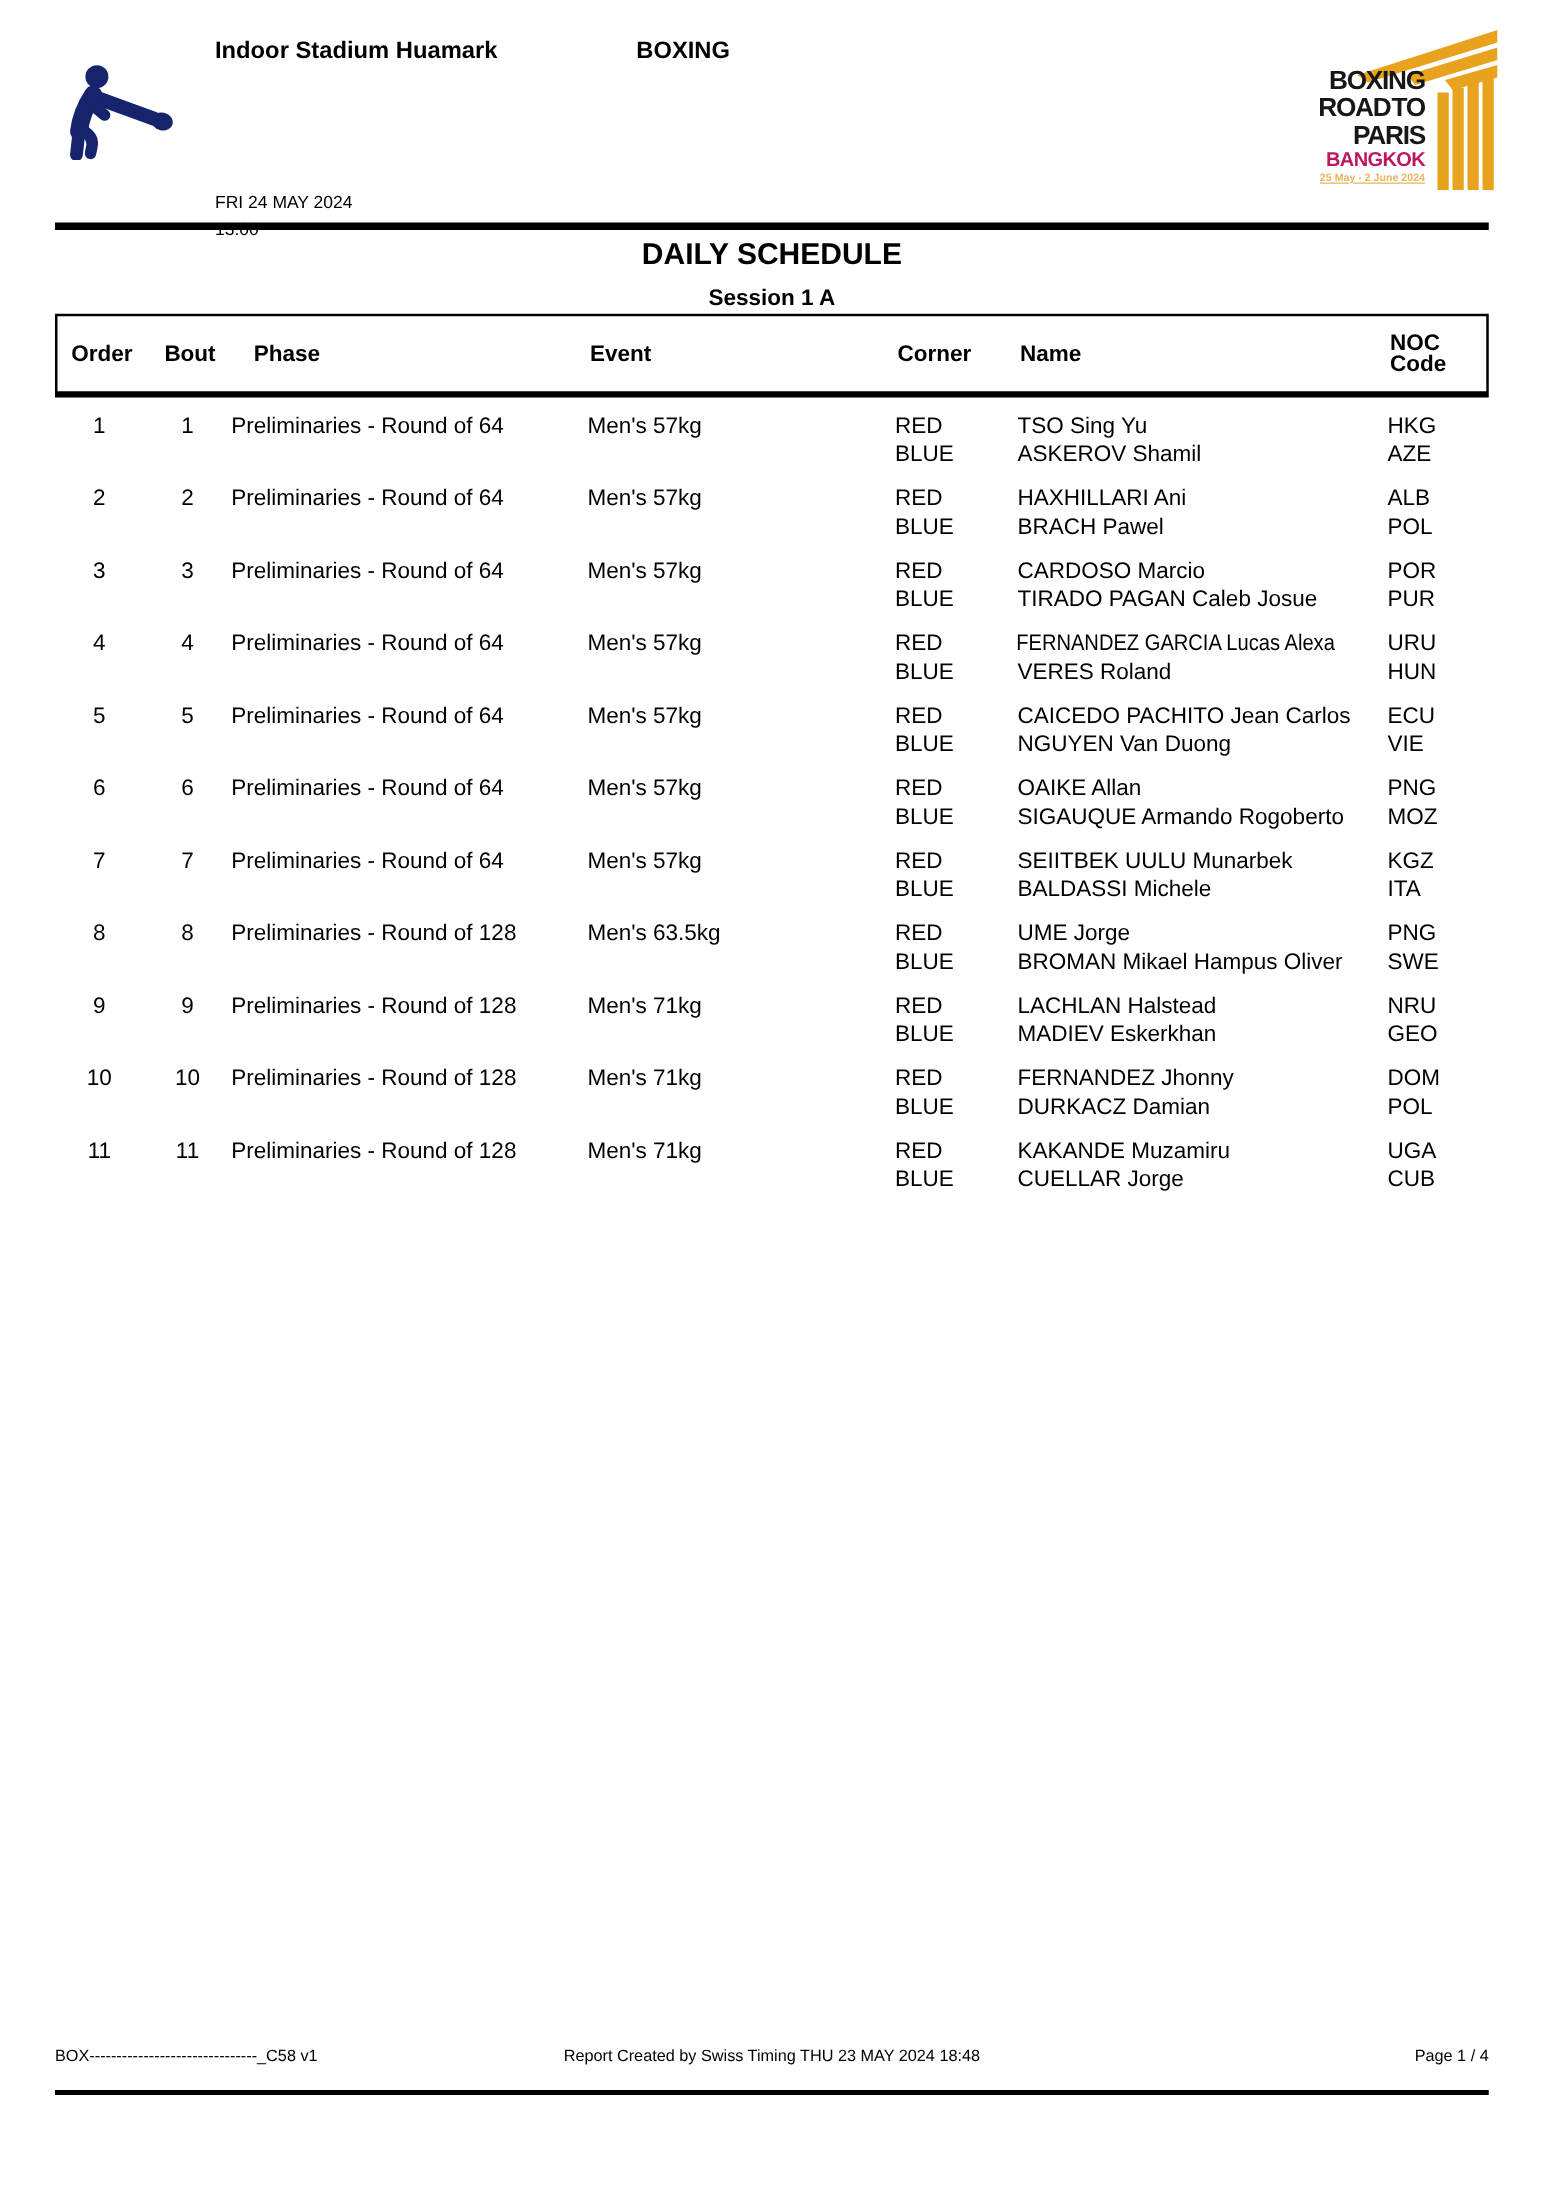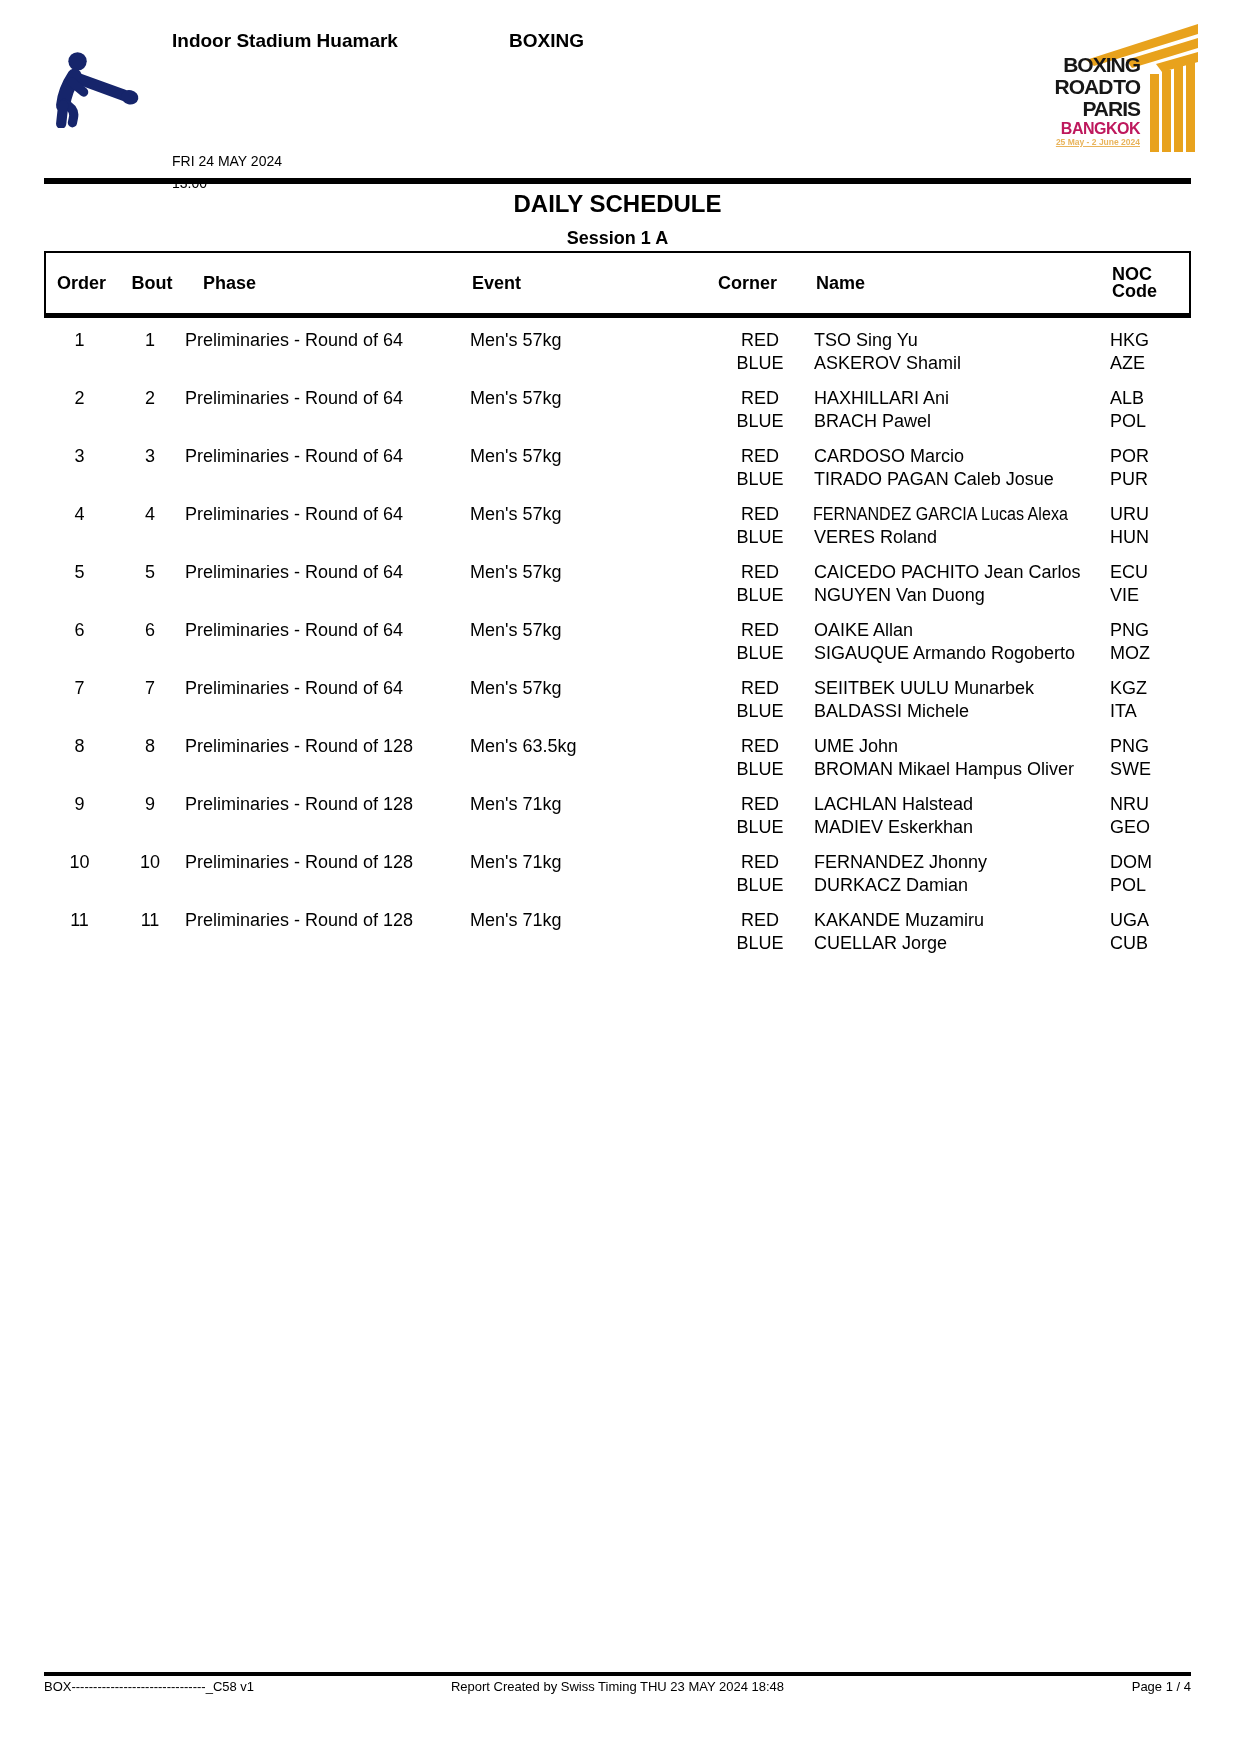--- a/index.html
+++ b/index.html
@@ -47,27 +47,27 @@
   .tbody { padding-top:11px; }
   .bout {
     margin-bottom:12px; line-height:23px;
   }
   .bout > div { grid-row:1; }
   .bout .r2 { grid-row:2; }
   .cell-order { grid-column:1; }
   .cell-bout  { grid-column:2; }
   .cell-phase { grid-column:3; }
   .cell-event { grid-column:4; }
-  .cell-corner{ grid-column:5;text-align:center; }
+  .cell-corner{ grid-column:5; }
   .cell-name  { grid-column:6; white-space:nowrap; overflow:hidden; }
   .cell-noc   { grid-column:7; }
 
   
   .foot-rule { left:44px; top:1672px; width:1147px; height:4px; background:#000; }
-  .footer { left:44px; top:1679px; width:1147px; font-size:13px; }
+  .footer { left:44px; top:1637px; width:1147px; font-size:13px; }
   .footer .f-center { position:absolute; left:0; right:0; text-align:center; }
   .footer .f-right  { position:absolute; right:0; }
 </style>
 </head>
 <body>
 
 <div>
 
   <svg class="abs pictogram" viewBox="0 0 86 76" xmlns="http://www.w3.org/2000/svg">
     <g stroke="#16256B" fill="none" stroke-linecap="round">
@@ -219,21 +219,21 @@
           <div class="cell-name c-pad r2">BALDASSI Michele</div>
           <div class="cell-noc c-pad r2">ITA</div>
         </div>
 
         <div class="grid-row bout">
           <div class="cell-order c-center">8</div>
           <div class="cell-bout  c-center">8</div>
           <div class="cell-phase">Preliminaries - Round of 128</div>
           <div class="cell-event c-pad">Men's 63.5kg</div>
           <div class="cell-corner c-pad">RED</div>
-          <div class="cell-name c-pad">UME John</div>
+          <div class="cell-name c-pad">UME Jorge</div>
           <div class="cell-noc c-pad">PNG</div>
           <div class="cell-corner c-pad r2">BLUE</div>
           <div class="cell-name c-pad r2">BROMAN Mikael Hampus Oliver</div>
           <div class="cell-noc c-pad r2">SWE</div>
         </div>
 
         <div class="grid-row bout">
           <div class="cell-order c-center">9</div>
           <div class="cell-bout  c-center">9</div>
           <div class="cell-phase">Preliminaries - Round of 128</div>

